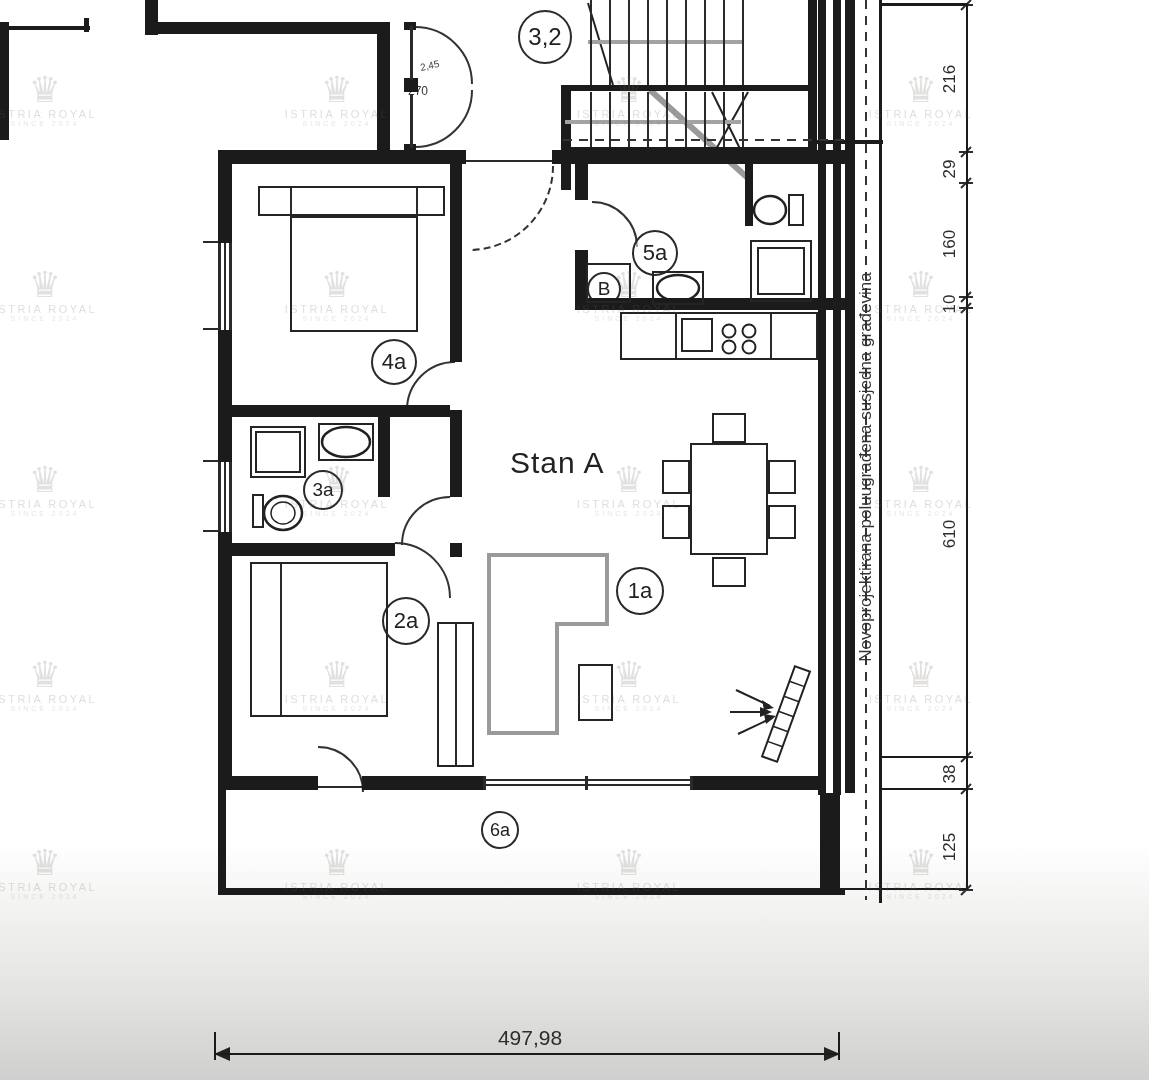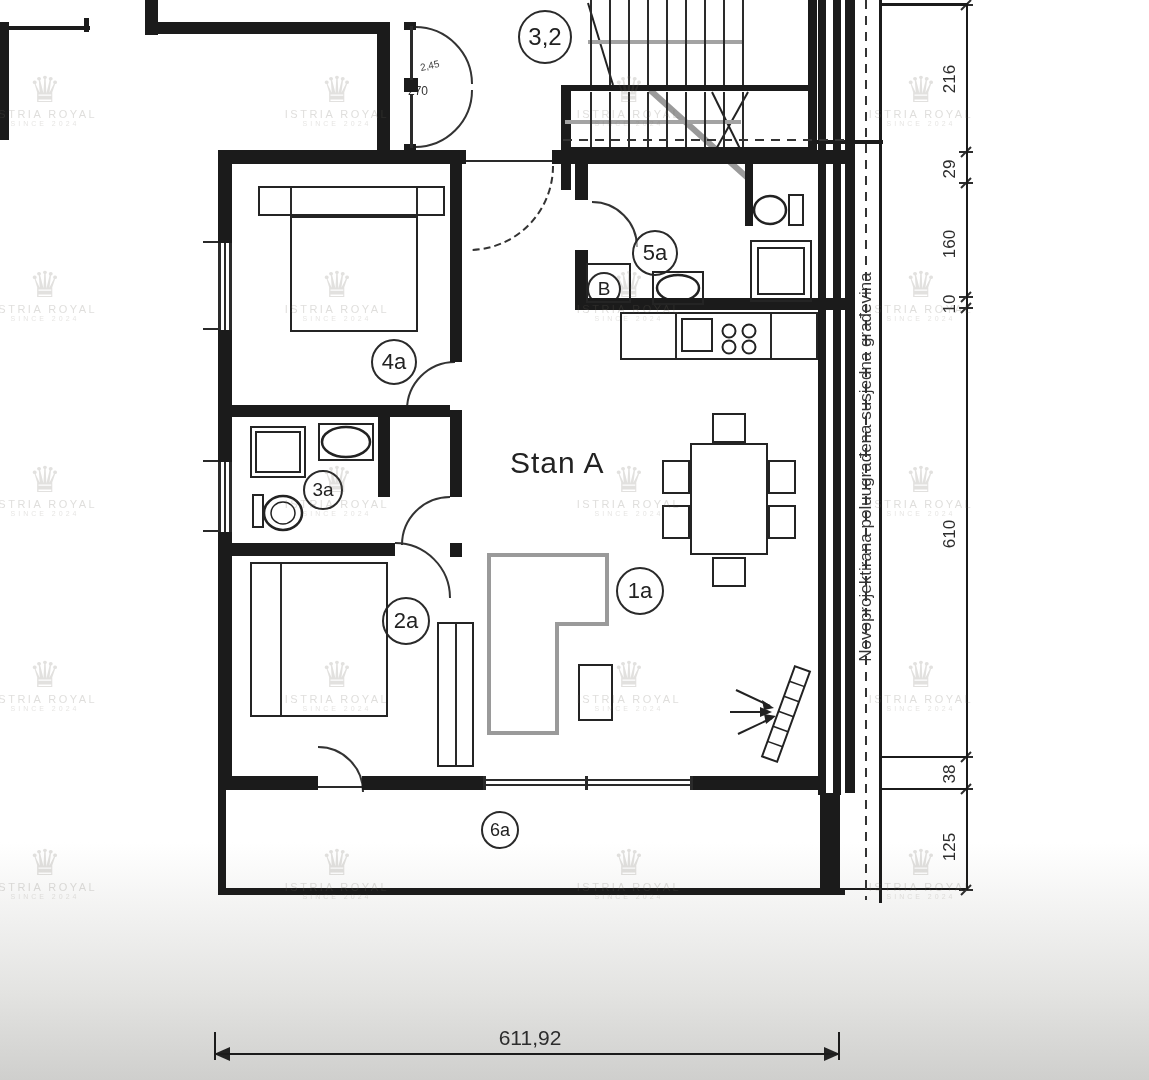--- a/index.html
+++ b/index.html
@@ -136,21 +136,21 @@
   <div class="txt rot" style="left:586px;top:457px;width:560px;text-align:center;font-size:17px;color:#333;">Novoprojektirana poluugrađena susjedna građevina</div>
 
   <div class="dimnum" style="left:920px;top:69px;">216</div>
   <div class="dimnum" style="left:920px;top:159px;">29</div>
   <div class="dimnum" style="left:920px;top:234px;">160</div>
   <div class="dimnum" style="left:920px;top:294px;">10</div>
   <div class="dimnum" style="left:920px;top:524px;">610</div>
   <div class="dimnum" style="left:920px;top:764px;">38</div>
   <div class="dimnum" style="left:920px;top:837px;">125</div>
 
-  <div class="txt" style="left:480px;top:1026px;width:100px;text-align:center;font-size:21px;color:#2d2d2d;">611,92</div>
+  <div class="txt" style="left:480px;top:1026px;width:100px;text-align:center;font-size:21px;color:#2d2d2d;">497,98</div>
 
   <div class="txt" style="left:420px;top:60px;font-size:10px;color:#444;transform:rotate(-12deg);">2,45</div>
   <div class="txt" style="left:408px;top:84px;font-size:12px;color:#333;">270</div>
   <div class="txt rot" style="left:826px;top:845px;font-size:11px;color:#333;">2</div>
 
 <div class="w" style="left: 0px; top: 22px; width: 9px; height: 118px;"></div>
     <div class="w" style="left: 0px; top: 26px; width: 90px; height: 4px;"></div>
     <div class="w" style="left: 84px; top: 18px; width: 5px; height: 14px;"></div>
     <div class="w" style="left: 145px; top: 0px; width: 13px; height: 35px;"></div>
     <div class="w" style="left: 145px; top: 22px; width: 245px; height: 12px;"></div>

